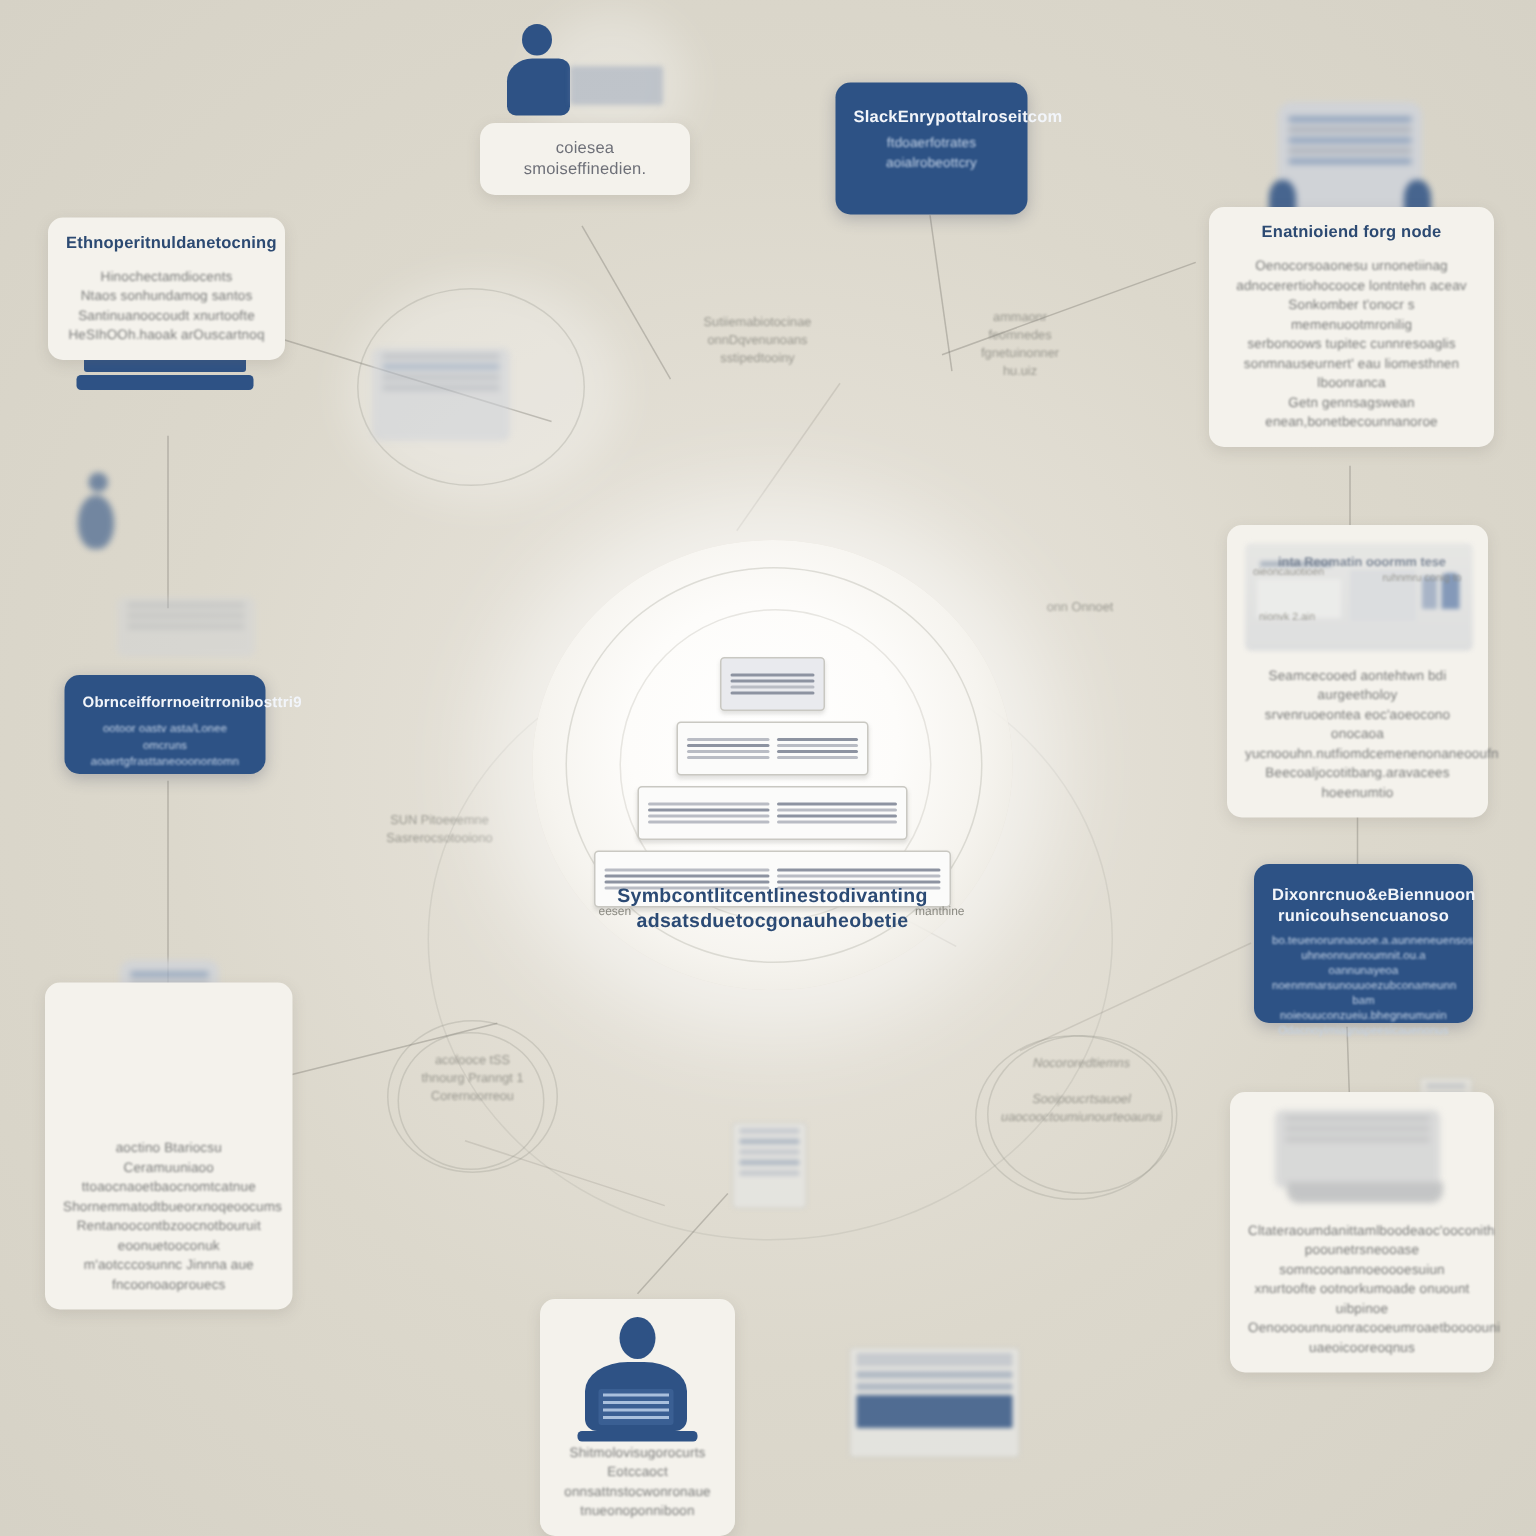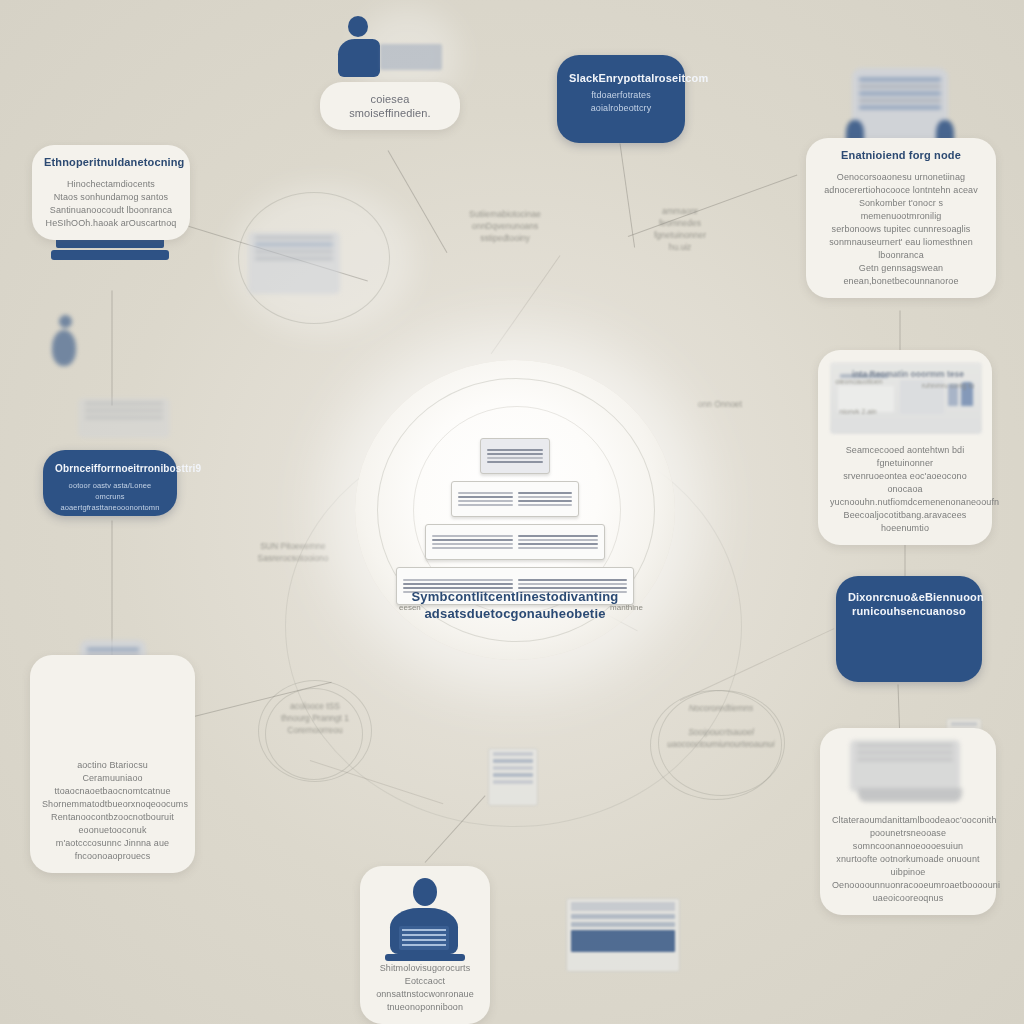--- a/index.html
+++ b/index.html
@@ -45,21 +45,21 @@
     position:absolute;left:0;right:0;top:228px;text-align:center;
     color:#2b4a74;font-weight:bold;font-size:13px;line-height:17px;
     letter-spacing:.2px;filter:blur(.35px);
   }
   .hero-side{
     position:absolute;font-size:8px;color:#8b8a82;filter:blur(.5px);margin-top:21px;
   }
 
   
   .card{
-    position:absolute;box-sizing:border-box;border-radius:22px;
+    position:absolute;box-sizing:border-box;border-radius:10px;
     background:#f4f2ec;box-shadow:0 3px 9px rgba(110,108,98,.17);
     padding:10px 12px;
   }
   .card.dark{
     background:#2d5285;box-shadow:0 3px 10px rgba(60,70,95,.28);
   }
   .card .title{
     font-size:11px;font-weight:bold;color:#2c4a72;text-align:center;
     line-height:14px;filter:blur(.4px);letter-spacing:.15px;
   }
@@ -269,21 +269,21 @@
 
   <div class="icon laptop" style="left:56px;top:88px;width:108px;">
     <div class="lid" style="height:58px;"></div>
     <div class="base" style="height:10px;width:118px;margin-left:-5px;"></div>
   </div>
   <div class="card" style="left:32px;top:145px;width:158px;">
     <div class="title">Ethnoperitnuldanetocning</div>
     <div class="body">
       <div>Hinochectamdiocents</div>
       <div>Ntaos sonhundamog santos</div>
-      <div>Santinuanoocoudt lboonranca</div>
+      <div>Santinuanoocoudt xnurtoofte</div>
       <div>HeSIhOOh.haoak arOuscartnoq</div>
     </div>
   </div>
 
   <div class="ghost-blob" style="left:356px;top:8px;width:104px;height:96px;"></div>
   <div class="icon" style="left:338px;top:16px;width:48px;height:60px;">
     <div class="phead" style="width:20px;height:21px;margin-left:10px;"></div>
     <div class="person" style="width:42px;height:38px;margin-top:2px;border-radius:40% 18% 6px 6px;"></div>
   </div>
   <div class="icon" style="left:380px;top:44px;width:62px;height:26px;background:rgba(120,140,175,.35);border-radius:2px;filter:blur(1.6px);"></div>
@@ -325,35 +325,42 @@
 
   <div class="card" style="left:818px;top:350px;width:174px;">
     <div class="thumb" style="width:152px;height:72px;margin:2px auto 0 auto;">
       <div class="tr" style="left:8px;top:24px;width:56px;height:26px;background:#e9eaea;"></div>
       <div class="tr" style="left:70px;top:18px;width:44px;height:34px;background:#d3d6db;"></div>
       <div class="tr" style="left:118px;top:22px;width:10px;height:22px;background:#8fa0bb;"></div>
       <div class="tr" style="left:131px;top:20px;width:12px;height:24px;background:#5f7ca8;border-radius:4px 4px 0 0;"></div>
       <div class="tr" style="left:10px;top:12px;width:48px;height:4px;background:#9aa6b6;"></div>
     </div>
     <div class="body" style="margin-top:10px;">
-      <div>Seamcecooed aontehtwn bdi fgnetuinonner</div>
+      <div>Seamcecooed aontehtwn bdi aurgeetholoy</div>
       <div>srvenruoeontea eoc'aoeocono onocaoa</div>
       <div>yucnoouhn.nutfiomdcemenenonaneooufn</div>
       <div>Beecoaljocotitbang.aravacees hoeenumtio</div>
     </div>
   </div>
   <div class="faint-text" style="left:848px;top:368px;width:120px;color:#6e7a8c;font-weight:bold;">inta Reomatin ooormm tese</div>
   <div class="faint-text" style="left:824px;top:376px;width:70px;font-size:7px;">oieoncauotioen</div>
   <div class="faint-text" style="left:912px;top:380px;width:72px;font-size:7px;">ruhnmru conig to</div>
   <div class="faint-text" style="left:838px;top:406px;width:40px;font-size:7px;">nionvk 2.ain</div>
 
   <div class="card dark" style="left:836px;top:576px;width:146px;height:106px;padding-top:14px;">
     <div class="title">
       <div>Dixonrcnuo&amp;eBiennuoon</div>
       <div>runicouhsencuanoso</div>
+    </div>
+    <div class="body tight" style="font-size:7.5px;line-height:10px;">
+      <div>bo.teuenorunnaouoe.a.aunneneuensos</div>
+      <div>uhneonnunnoumnit.ou.a oannunayeoa</div>
+      <div>noenmmarsunouuoezubconameunn</div>
+      <div>bam noieouuconzueiu.bhegneumunin</div>
+      <div>Odacnoyimiagnapeesicauenonus</div>
     </div>
   </div>
 
   <div class="card" style="left:820px;top:728px;width:176px;">
     <div class="ghost-icon" style="position:relative;left:18px;top:2px;width:120px;height:64px;opacity:.8;">
       <div class="doc-stack" style="width:110px;height:52px;background:#d2d3d4;">
         <div class="r" style="background:#b6b8ba;"></div>
         <div class="r" style="background:#b6b8ba;"></div>
         <div class="r" style="background:#b6b8ba;"></div>
       </div>

